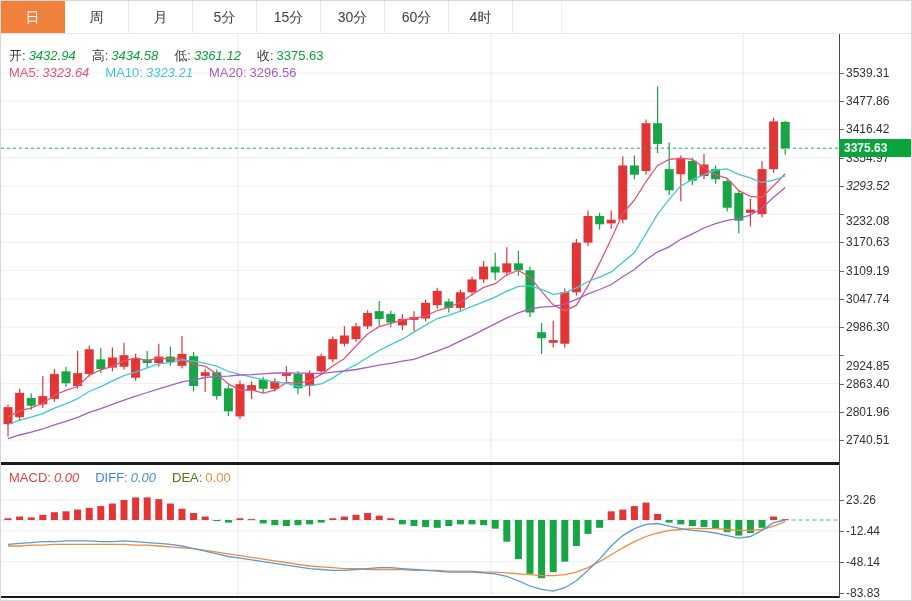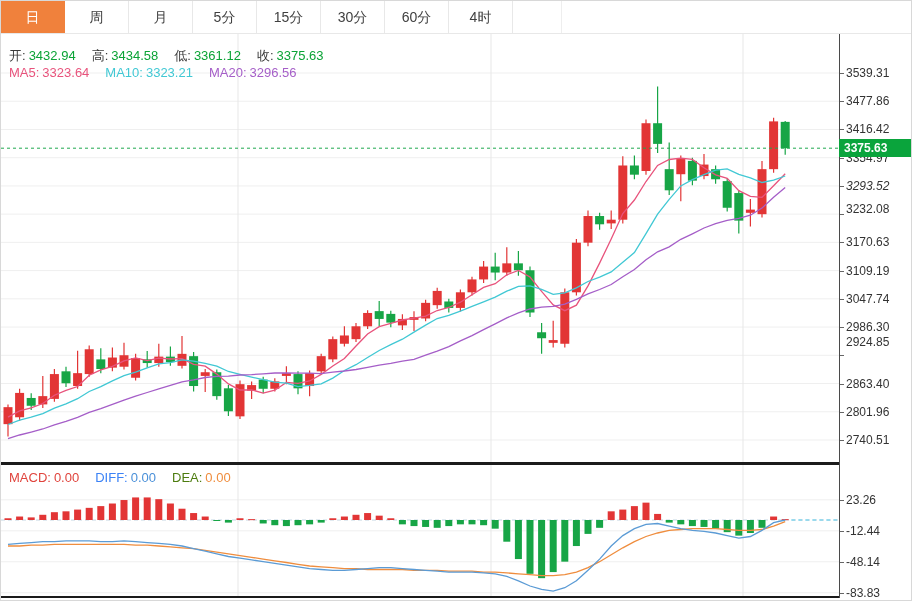--- a/index.html
+++ b/index.html
@@ -9,21 +9,21 @@
   
   .tabbar{position:absolute;top:0;left:0;width:912px;height:33px;display:flex;
           border-bottom:1px solid #e8e8e8;background:#fff;z-index:6;box-sizing:border-box;}
   .tab{width:64px;height:32px;line-height:32px;text-align:center;font-size:14px;
        color:#404040;border-right:1px solid #e8e8e8;box-sizing:border-box;background:#fff;cursor:pointer;}
   .tab.active{color:#fff;}
   .tabspacer{width:48px;height:32px;border-right:1px solid #eee;}
   
   .legend{position:absolute;left:8px;font-size:13px;z-index:5;white-space:nowrap;}
   .legend span{margin-right:3px;}
-  .legend .gap{margin-right:16px;}
+  .legend .gap{margin-right:16px;font-style:italic;}
   .lbl{color:#3a3a3a;}
   
   #chart-svg{position:absolute;left:0;top:33px;z-index:1;}
   .hline{position:absolute;left:0;width:838px;background:#1b1b1b;z-index:4;}
   
   .axis{position:absolute;left:838px;top:33px;width:73px;height:564px;z-index:3;
         border-left:1px solid #4a4a4a;background:#fff;}
   .tick-label{position:absolute;left:6px;font-size:12px;color:#333;height:14px;line-height:14px;}
   .tick-mark{position:absolute;left:0;width:4px;height:1px;background:#666;}
   .badge{position:absolute;left:838px;top:138px;width:73px;height:18px;z-index:5;
@@ -302,31 +302,31 @@
       <div class="tick-label" style="top: 32px;">3539.31</div>
       <div class="tick-mark" style="top: 67.2325px;"></div>
       <div class="tick-label" style="top: 60.2325px;">3477.86</div>
       <div class="tick-mark" style="top: 95.4605px;"></div>
       <div class="tick-label" style="top: 88.4605px;">3416.42</div>
       <div class="tick-mark" style="top: 123.693px;"></div>
       <div class="tick-label" style="top: 116.693px;">3354.97</div>
       <div class="tick-mark" style="top: 151.926px;"></div>
       <div class="tick-label" style="top: 144.926px; font-style: italic;">3293.52</div>
       <div class="tick-mark" style="top: 180.153px;"></div>
-      <div class="tick-label" style="top: 168px;">3232.08</div>
+      <div class="tick-label" style="top: 180px;">3232.08</div>
       <div class="tick-mark" style="top: 208.386px;"></div>
       <div class="tick-label" style="top: 201.386px;">3170.63</div>
       <div class="tick-mark" style="top: 236.614px;"></div>
       <div class="tick-label" style="top: 229.614px;">3109.19</div>
       <div class="tick-mark" style="top: 264.847px;"></div>
       <div class="tick-label" style="top: 257.847px;">3047.74</div>
       <div class="tick-mark" style="top: 293.074px;"></div>
       <div class="tick-label" style="top: 286.074px;">2986.30</div>
       <div class="tick-mark" style="top: 321.307px;"></div>
-      <div class="tick-label" style="top: 301px;">2924.85</div>
+      <div class="tick-label" style="top: 325px;">2924.85</div>
       <div class="tick-mark" style="top: 349.54px;"></div>
       <div class="tick-label" style="top: 342.54px;">2863.40</div>
       <div class="tick-mark" style="top: 377.767px;"></div>
       <div class="tick-label" style="top: 370.767px;">2801.96</div>
       <div class="tick-mark" style="top: 406px;"></div>
       <div class="tick-label" style="top: 399px;">2740.51</div>
       <div class="tick-mark" style="top: 465.81px;"></div>
       <div class="tick-label" style="top: 458.81px;">23.26</div>
       <div class="tick-mark" style="top: 496.798px;"></div>
       <div class="tick-label" style="top: 489.798px;">-12.44</div>

